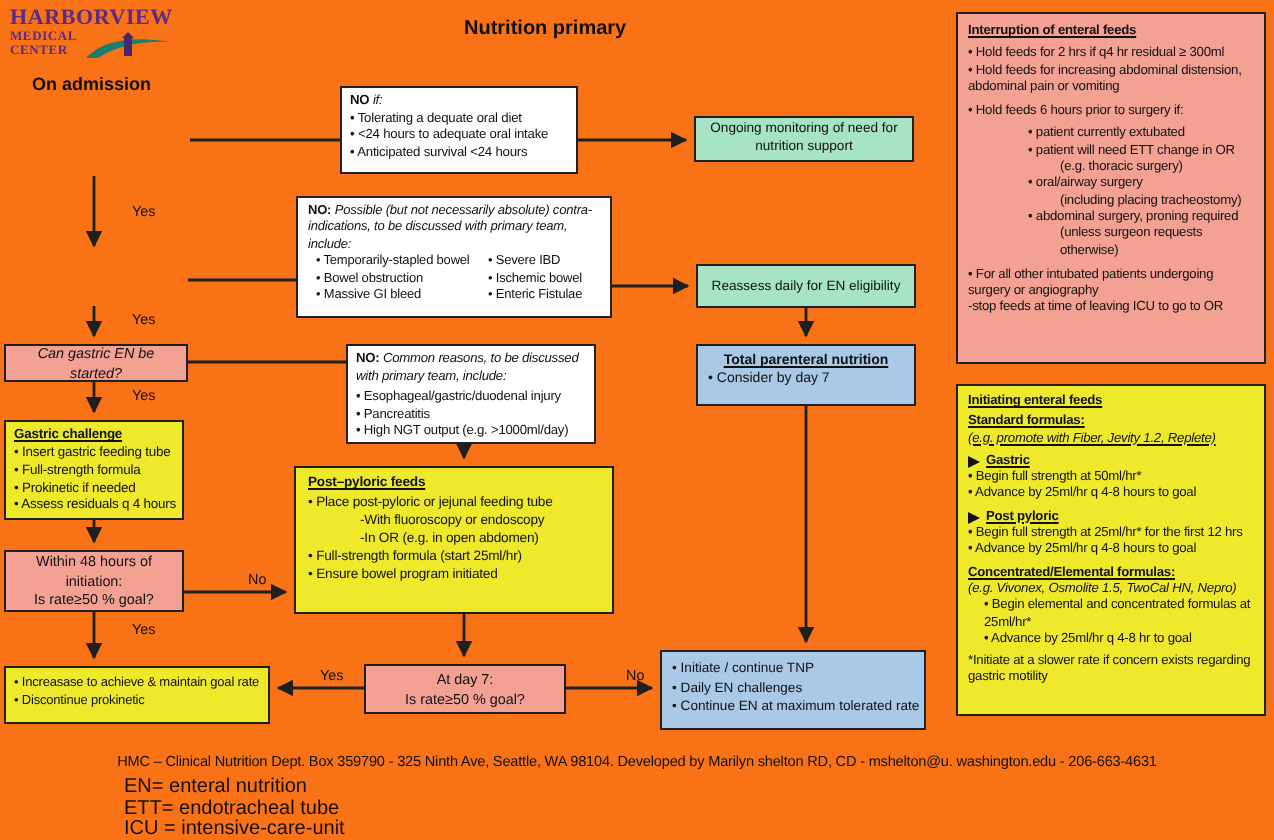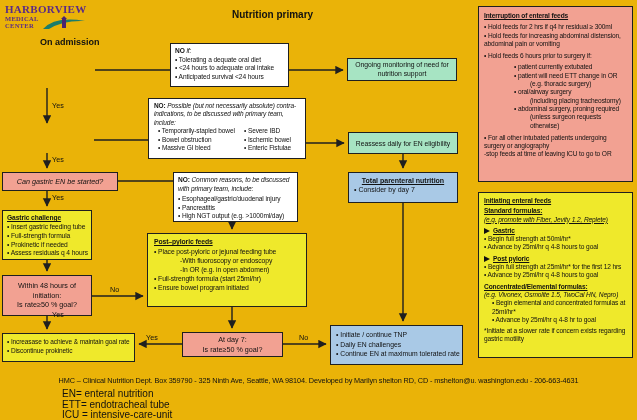--- a/index.html
+++ b/index.html
@@ -1,16 +1,16 @@
 <!DOCTYPE html>
 <html><head>
 <meta charset="utf-8">
 <style>
   html,body{margin:0;padding:0;background:#888;}
-  .canvas{position:relative;width:637px;height:420px;background:#eab308;overflow:hidden;
+  .canvas{position:relative;width:637px;height:420px;background:#f97316;overflow:hidden;
           font-family:"Liberation Sans",sans-serif;color:#111;}
   .wires{position:absolute;left:0;top:0;z-index:1;}
   .abs{position:absolute;box-sizing:border-box;z-index:2;}
   .box{position:absolute;box-sizing:border-box;border:1.4px solid #1f1f1f;z-index:2;}
   .salmon{background:#F2A192;}
   .yellow{background:#EFE92B;}
   .green{background:#A7E4C3;}
   .blue{background:#A9C9E6;}
   .white{background:#ffffff;border-width:1.2px;}
   .center{display:flex;flex-direction:column;align-items:center;justify-content:center;text-align:center;}
@@ -22,21 +22,21 @@
   .b{padding-left:7px;text-indent:-7px;white-space:nowrap;}
   .b::before{content:"• ";}
   .bf::before{content:"• ";}
   .wrap{white-space:normal;}
   .sb{padding-left:30px;white-space:nowrap;}
   .sb::before{content:"• ";}
   .sbn{padding-left:46px;}
   .ind{margin-left:8px;}
   .gap{margin-top:4px;}
   .gap2{margin-top:3px;}
-  .lbl{position:absolute;font-size:7.2px;z-index:3;}
+  .lbl{position:absolute;font-size:7.2px;z-index:3;margin-left:14px;}
   .bl{font-size:6.7px;line-height:1.32;letter-spacing:-0.1px;}
   .tri{display:inline-block;width:0;height:0;border-left:6px solid #111;
        border-top:3.5px solid transparent;border-bottom:3.5px solid transparent;margin-right:3px;}
   .ah-row{display:flex;align-items:center;margin-top:3px;}
   .logo1{font-family:"Liberation Serif",serif;font-weight:bold;font-size:11px;color:#5B2B86;letter-spacing:0.3px;line-height:1;}
   .logo2{font-family:"Liberation Serif",serif;font-weight:bold;font-size:6.5px;color:#5B2B86;line-height:1.15;letter-spacing:0.3px;}
   .title{font-weight:bold;font-size:10px;}
   .admission{font-weight:bold;font-size:9px;}
   .footer{font-size:7.3px;text-align:center;letter-spacing:-0.1px;}
   .legend{font-size:10px;line-height:1.05;}
@@ -82,21 +82,21 @@
       </div>
       <svg width="46" height="16" style="margin-left:2px;">
         <path d="M2,14 Q14,1 44,6 Q22,5 8,14 Z" fill="#1B7D6B"></path>
         <rect x="21" y="4" width="4" height="9" fill="#4A2570"></rect>
         <path d="M20,4 L23,1 L26,4 Z" fill="#4A2570"></path>
       </svg>
     </div>
   </div>
 
   <div class="abs title" style="left:232px;top:9px;">Nutrition primary</div>
-  <div class="abs admission" style="left:40px;top:37px;">On admission</div>
+  <div class="abs admission" style="left:16px;top:37px;">On admission</div>
 
 
   <div class="box white" style="left:170px;top:43px;width:119px;height:44px;padding:3px 4px;font-size:6.6px;line-height:1.3;letter-spacing:-0.1px;">
     <div><b>NO</b> <i>if:</i></div>
     <div class="b">Tolerating a dequate oral diet</div>
     <div class="b">&lt;24 hours to adequate oral intake</div>
     <div class="b">Anticipated survival &lt;24 hours</div>
   </div>
 
   <div class="box green center" style="left:347px;top:58px;width:110px;height:23px;font-size:6.8px;line-height:1.25;border-width:1.1px;">
@@ -133,21 +133,21 @@
         <div class="b">Ischemic bowel</div>
         <div class="b">Enteric Fistulae</div>
       </div>
     </div>
   </div>
 
   <div class="box green center" style="left:348px;top:132px;width:110px;height:22px;font-size:6.8px;border-width:1.1px;">
     <span>Reassess daily for EN eligibility</span>
   </div>
 
-  <div class="box salmon center q it" style="left:2px;top:172px;width:116px;height:19px;">
+  <div class="box salmon center q it" style="left:2px;top:172px;width:92px;height:19px;">
     <span>Can gastric EN be started?</span>
   </div>
 
   <div class="box white" style="left:173px;top:172px;width:125px;height:50px;padding:3px 4px;font-size:6.6px;line-height:1.3;letter-spacing:-0.12px;">
     <div class="wrap"><b>NO:</b> <i>Common reasons, to be discussed with primary team, include:</i></div>
     <div class="b" style="margin-top:2px;">Esophageal/gastric/duodenal injury</div>
     <div class="b">Pancreatitis</div>
     <div class="b">High NGT output (e.g. &gt;1000ml/day)</div>
   </div>
 
@@ -189,21 +189,21 @@
       </div>
     <div class="bf wrap">Begin full strength at 25ml/hr* for the first 12 hrs</div>
     <div class="b">Advance by 25ml/hr q 4-8 hours to goal</div>
     <div class="hd gap2">Concentrated/Elemental formulas:</div>
     <div class="it">(e.g. Vivonex, Osmolite 1.5, TwoCal HN, Nepro)</div>
     <div class="bf wrap ind">Begin elemental and concentrated formulas at 25ml/hr*</div>
     <div class="b ind">Advance by 25ml/hr q 4-8 hr to goal</div>
     <div class="wrap gap2">*Initiate at a slower rate if concern exists regarding gastric motility</div>
   </div>
 
-  <div class="box salmon center q" style="left:2px;top:275px;width:90px;height:41px;">
+  <div class="box salmon center q" style="left:2px;top:275px;width:90px;height:31px;">
     <span>Within 48 hours of initiation:</span>
     <span>Is rate≥50 % goal?</span>
   </div>
 
   <div class="box yellow" style="left:2px;top:333px;width:133px;height:29px;padding:3px 4px;font-size:6.5px;line-height:1.4;letter-spacing:-0.1px;">
     <div class="b">Increasase to achieve &amp; maintain goal rate</div>
     <div class="b">Discontinue prokinetic</div>
   </div>
 
   <div class="box salmon center q" style="left:182px;top:332px;width:101px;height:25px;">

